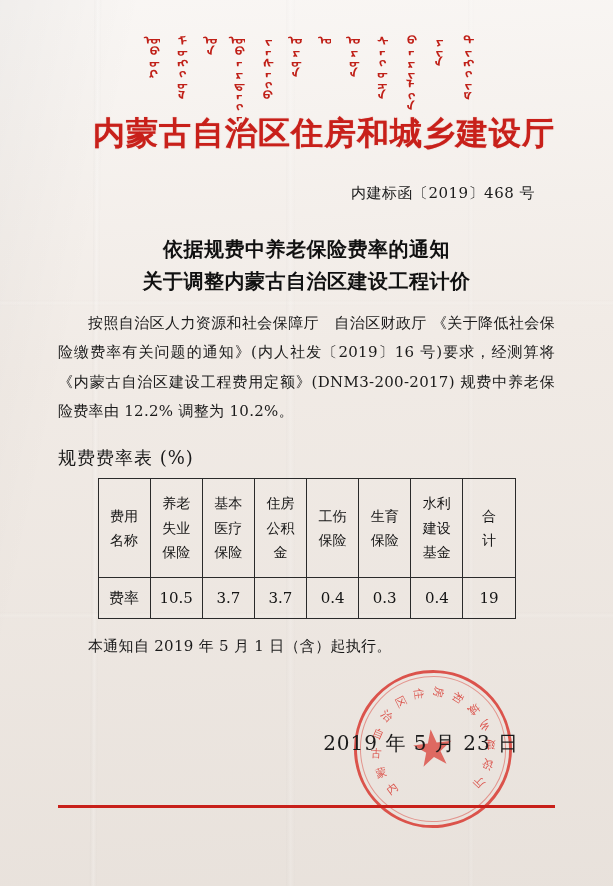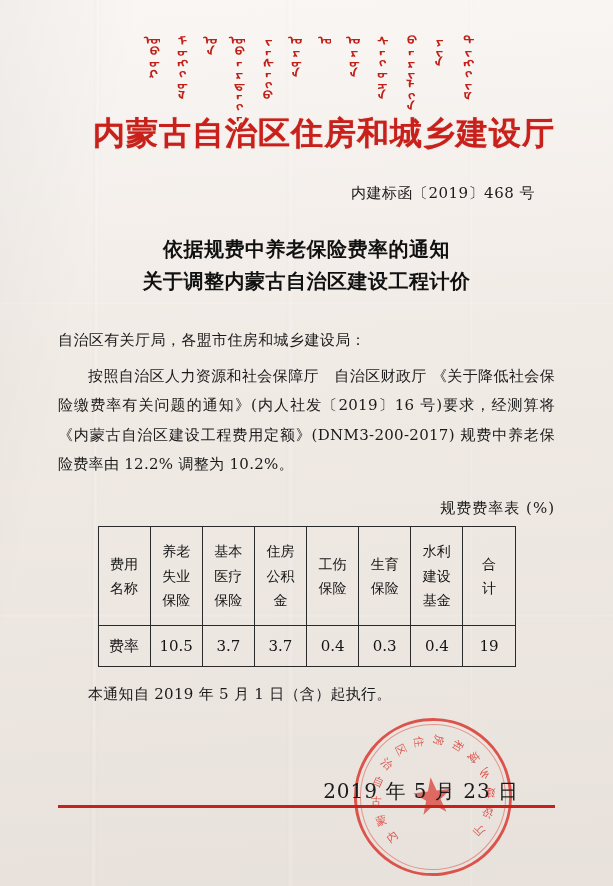--- a/index.html
+++ b/index.html
@@ -113,22 +113,22 @@
     line-height: 1.95;
     color: #1a1a1a;
     text-align: justify;
     text-indent: 30px;
     letter-spacing: 0.3px;
     font-family: "DejaVu Serif", serif;
   }
 
   .table-caption {
     margin-top: 20px;
-    text-align: right;
-    font-size: 15px;
+    text-align: left;
+    font-size: 18px;
     color: #1a1a1a;
     letter-spacing: 1px;
     font-family: "DejaVu Serif", serif;
   }
 
   table.rate-table {
     margin: 8px auto 12px auto;
     border-collapse: collapse;
     width: 418px;
     table-layout: fixed;
@@ -262,21 +262,20 @@
 
     <div class="org-title">内蒙古自治区住房和城乡建设厅</div>
 
     <div class="doc-number">内建标函〔2019〕468 号</div>
 
     <div class="doc-title">
       <div>依据规费中养老保险费率的通知</div>
       <div>关于调整内蒙古自治区建设工程计价</div>
     </div>
 
-    <div class="addressee">自治区有关厅局，各盟市住房和城乡建设局：</div>
 
     <div class="body-para">按照自治区人力资源和社会保障厅　自治区财政厅 《关于降低社会保险缴费率有关问题的通知》(内人社发〔2019〕16 号)要求，经测算将《内蒙古自治区建设工程费用定额》(DNM3-200-2017) 规费中养老保险费率由 12.2% 调整为 10.2%。</div>
 
     <div class="table-caption">规费费率表 (%)</div>
 
     <table class="rate-table">
       <tbody>
           <tr class="head">
         <td class="cell-stack">
           <span>费用</span>

